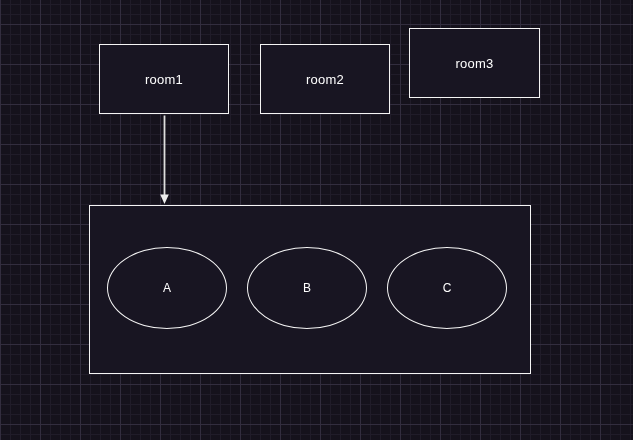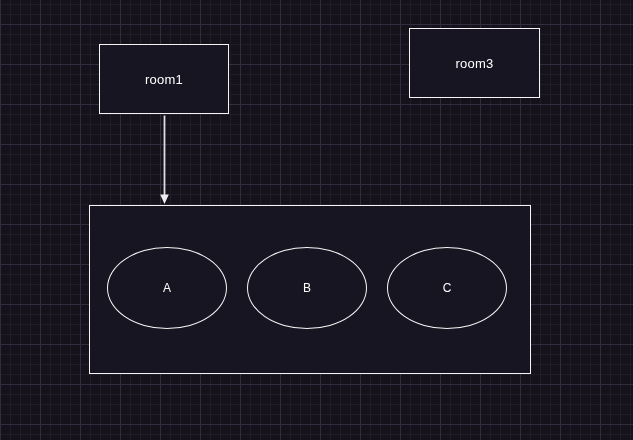--- a/index.html
+++ b/index.html
@@ -75,20 +75,23 @@
 </style>
 </head>
 <body>
 
 <div class="canvas">
 
   <div class="rect node-room1">
     <span class="node-label">room1</span>
   </div>
 
+  <div class="rect node-room2">
+    <span class="node-label">room2</span>
+  </div>
 
   <div class="rect node-room3">
     <span class="node-label">room3</span>
   </div>
 
   <svg class="edge-svg" viewBox="0 0 633 440">
     <line x1="164.5" y1="115.5" x2="164.5" y2="195" stroke="#dedede" stroke-width="1.8"></line>
     <polygon points="164.5,204 160.2,194.5 168.8,194.5" fill="#ececec"></polygon>
   </svg>
 

